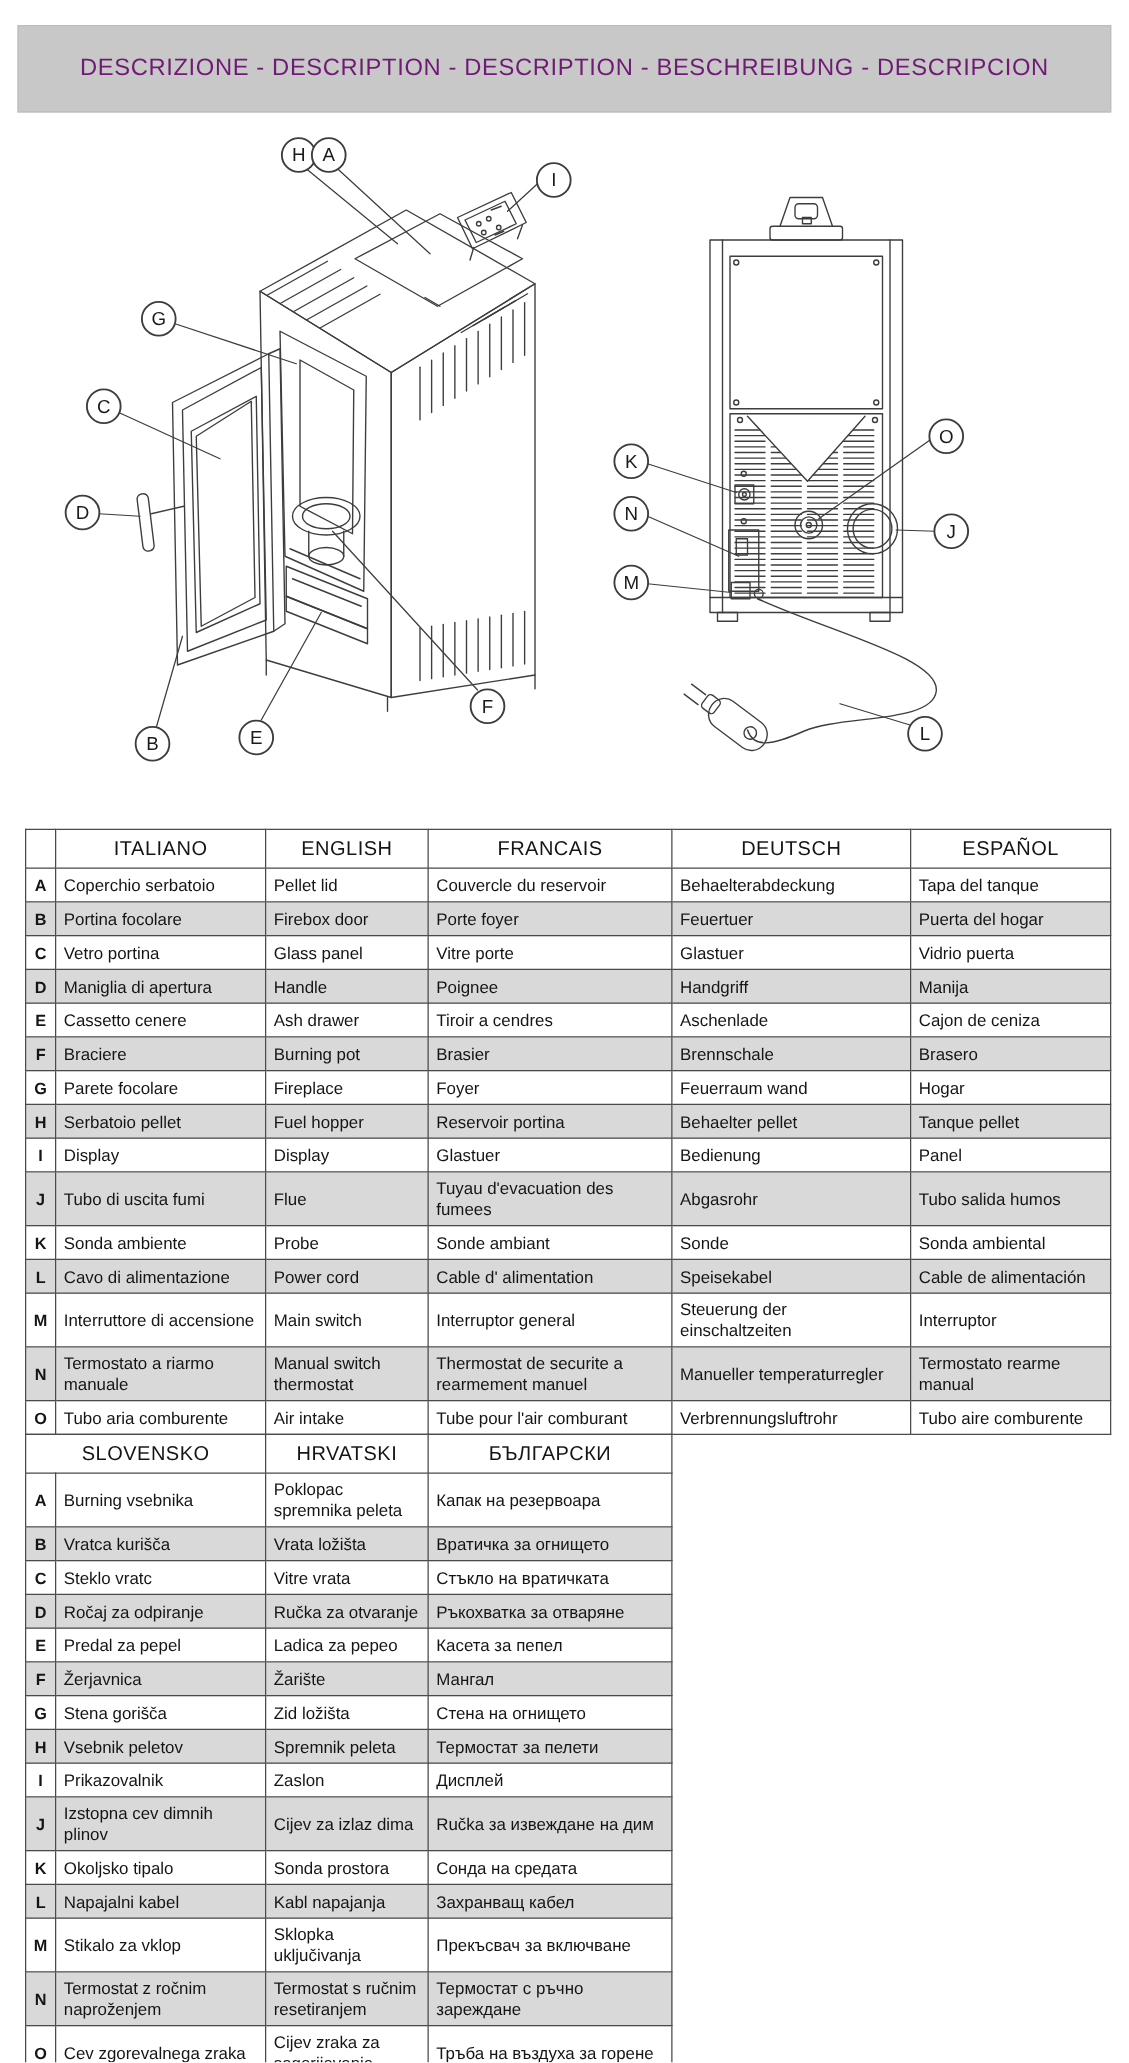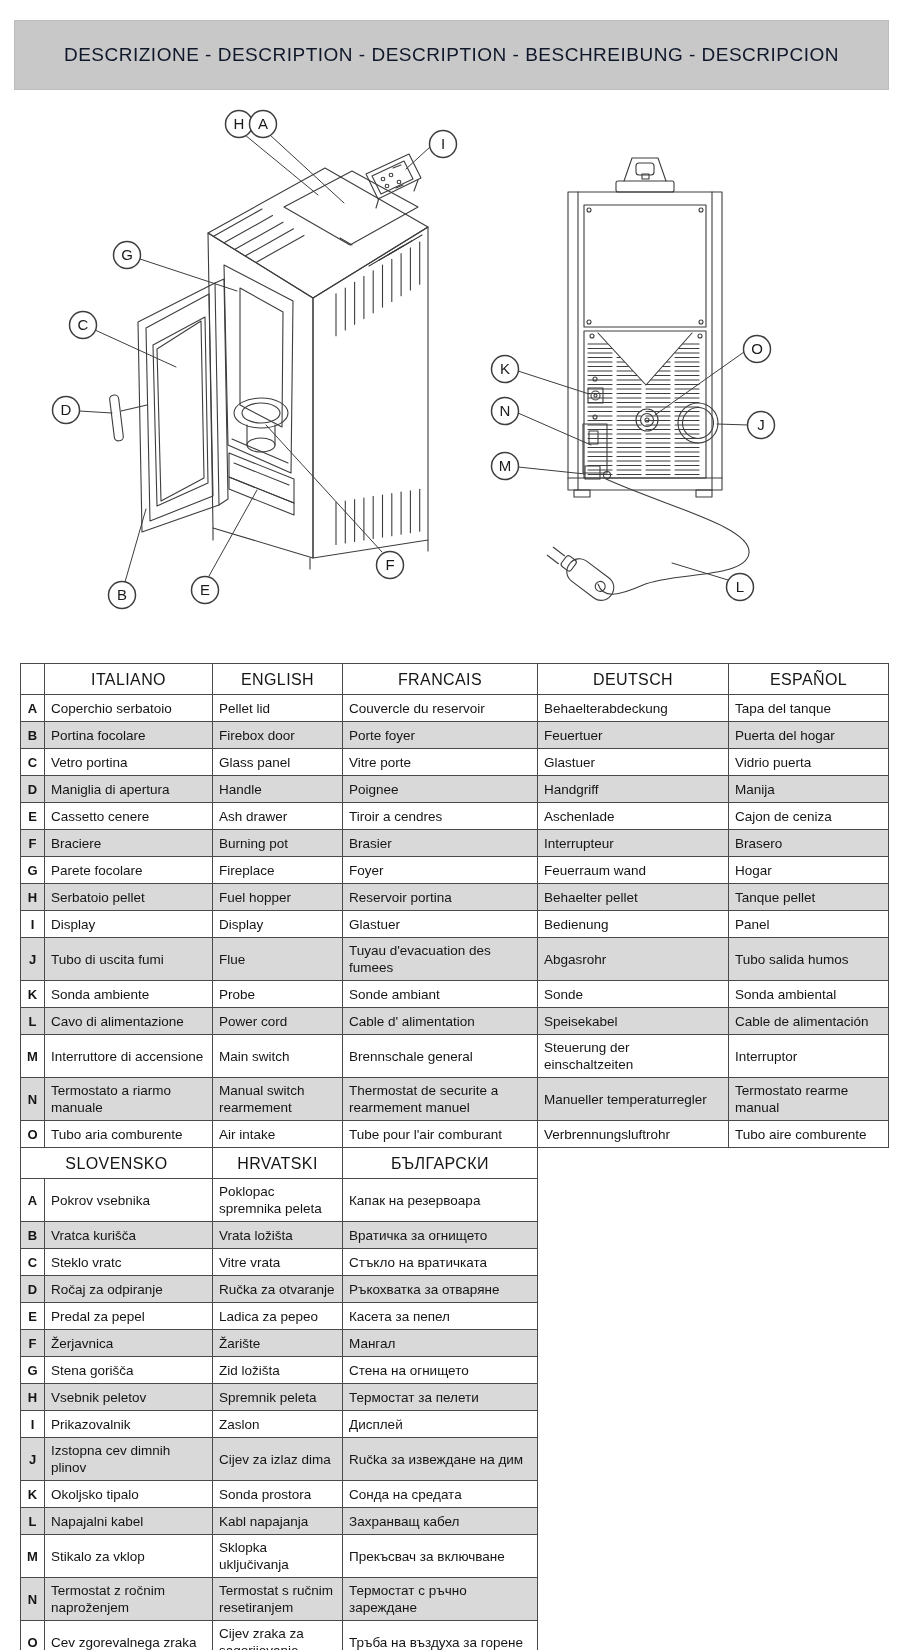--- a/index.html
+++ b/index.html
@@ -1,21 +1,21 @@
 <!DOCTYPE html>
 <html style="--bannerbg: #c8c8c8; --rowbg: #d9d9d9; --line: #3d3d3d;"><head>
 <meta charset="utf-8">
 <style>
   html,body{margin:0;padding:0;background:#fff;}
   .page{position:relative;width:903px;height:1650px;background:#fff;overflow:hidden;
         font-family:"Liberation Sans",sans-serif;color:#151515;}
   .banner{position:absolute;left:14px;top:20px;width:875px;height:70px;
           background:var(--bannerbg,#c8c8c8);display:flex;align-items:center;justify-content:center;
           border:1px solid #bdbdbd;box-sizing:border-box;}
-  .banner span{font-size:19px;letter-spacing:.5px;color:#0f172a;}
+  .banner span{font-size:19px;letter-spacing:.5px;color:#701a75;}
   .diagram{position:absolute;left:0;top:95px;width:903px;height:540px;}
   .diagram path,.diagram rect,.diagram line,.diagram circle,.diagram ellipse,.diagram polygon
         {stroke:var(--line,#3d3d3d);fill:none;stroke-width:1.1;stroke-linejoin:round;stroke-linecap:round;}
   .diagram .leader{stroke-width:1;}
   .diagram .mask{fill:#fff;stroke:none;}
   .callout circle{fill:#fff;stroke-width:1.5;}
   .callout text{fill:#1a1a1a;stroke:none;font:15px "Liberation Sans",sans-serif;text-anchor:middle;}
   .tables{position:absolute;left:20px;top:663px;}
   table{border-collapse:collapse;table-layout:fixed;font-size:13.5px;line-height:17px;color:#151515;}
   #t1{width:868px;}
@@ -433,21 +433,21 @@
             <td>Ash drawer</td>
             <td>Tiroir a cendres</td>
             <td>Aschenlade</td>
             <td>Cajon de ceniza</td>
           </tr>
           <tr class="alt">
             <td class="letter">F</td>
             <td>Braciere</td>
             <td>Burning pot</td>
             <td>Brasier</td>
-            <td>Interrupteur</td>
+            <td>Brennschale</td>
             <td>Brasero</td>
           </tr>
           <tr>
             <td class="letter">G</td>
             <td>Parete focolare</td>
             <td>Fireplace</td>
             <td>Foyer</td>
             <td>Feuerraum wand</td>
             <td>Hogar</td>
           </tr>
@@ -488,28 +488,28 @@
             <td>Cavo di alimentazione</td>
             <td>Power cord</td>
             <td>Cable d' alimentation</td>
             <td>Speisekabel</td>
             <td>Cable de alimentación</td>
           </tr>
           <tr>
             <td class="letter">M</td>
             <td>Interruttore di accensione</td>
             <td>Main switch</td>
-            <td>Brennschale general</td>
+            <td>Interruptor general</td>
             <td>Steuerung der einschaltzeiten</td>
             <td>Interruptor</td>
           </tr>
           <tr class="alt">
             <td class="letter">N</td>
             <td>Termostato a  riarmo manuale</td>
-            <td>Manual switch rearmement</td>
+            <td>Manual switch thermostat</td>
             <td>Thermostat de securite a rearmement manuel</td>
             <td>Manueller temperaturregler</td>
             <td>Termostato rearme manual</td>
           </tr>
           <tr>
             <td class="letter">O</td>
             <td>Tubo aria comburente</td>
             <td>Air intake</td>
             <td>Tube pour l'air comburant</td>
             <td>Verbrennungsluftrohr</td>
@@ -528,21 +528,21 @@
       <thead>
         <tr>
           <th colspan="2">SLOVENSKO</th>
           <th>HRVATSKI</th>
           <th>БЪЛГАРСКИ</th>
         </tr>
       </thead>
       <tbody id="t2body">
           <tr>
             <td class="letter">A</td>
-            <td>Pokrov vsebnika</td>
+            <td>Burning vsebnika</td>
             <td>Poklopac spremnika peleta</td>
             <td>Капак на резервоара</td>
           </tr>
           <tr class="alt">
             <td class="letter">B</td>
             <td>Vratca kurišča</td>
             <td>Vrata ložišta</td>
             <td>Вратичка за огнището</td>
           </tr>
           <tr>

